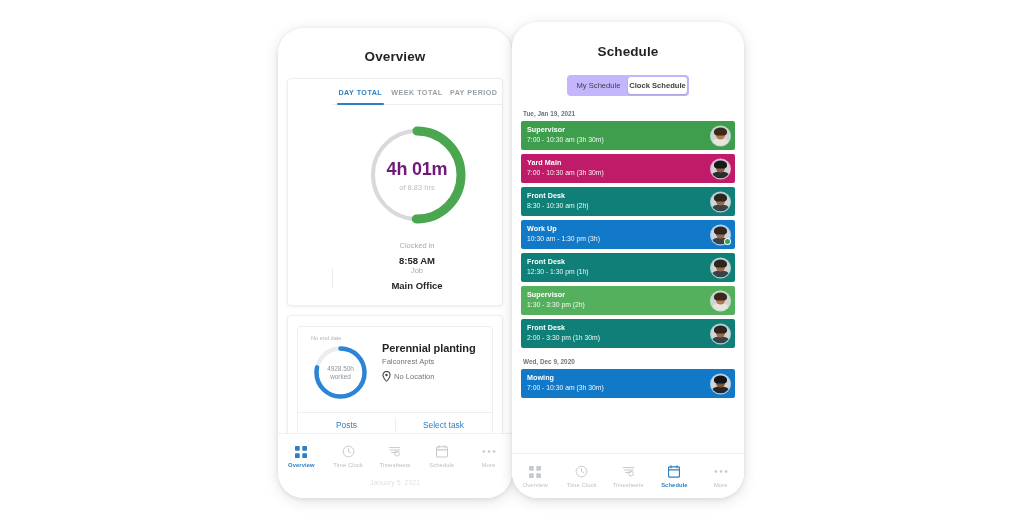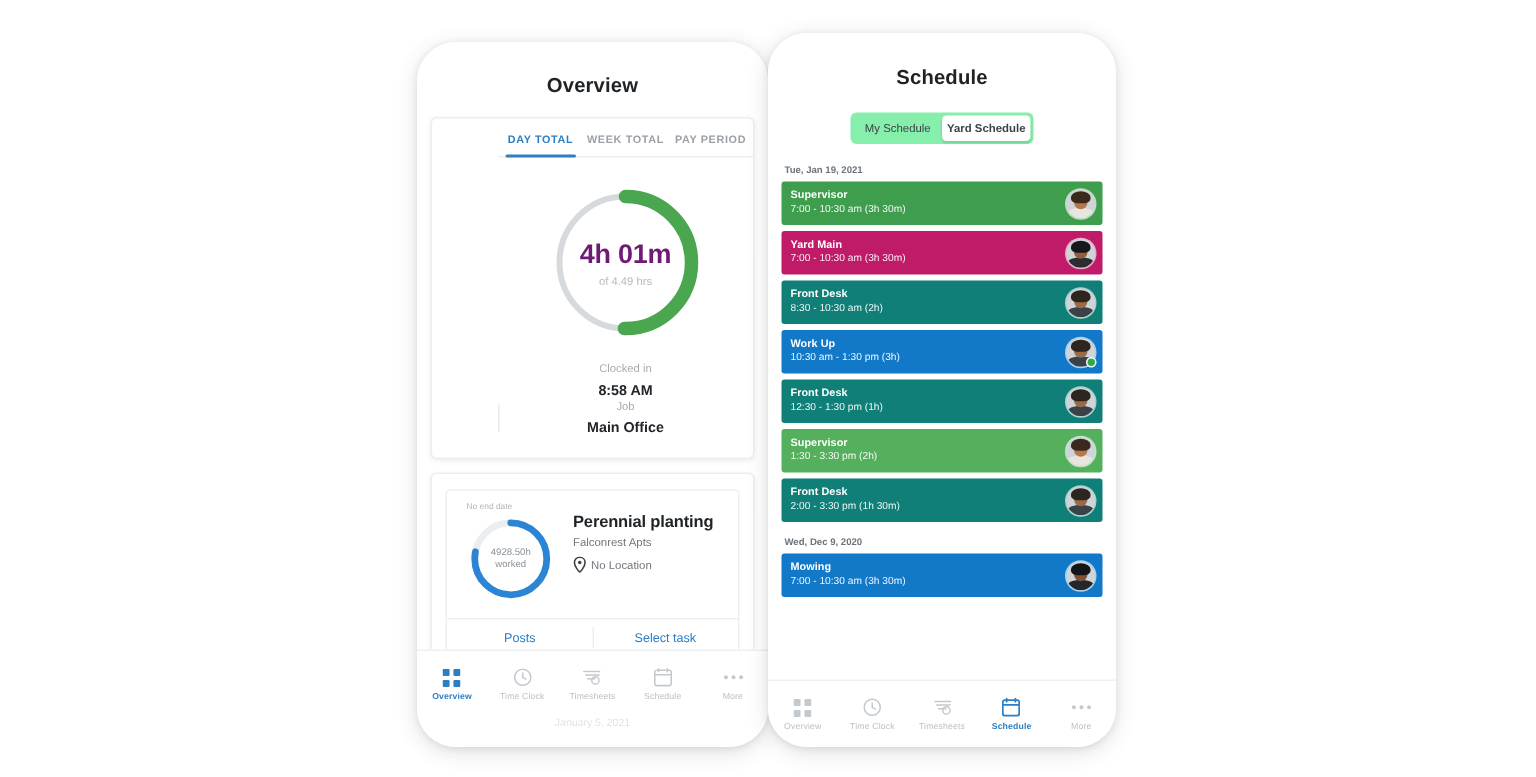--- a/index.html
+++ b/index.html
@@ -105,21 +105,21 @@
   .nav-item.active .nav-lab{color:#2c7fc4;font-weight:700;}
   .cut-strip{
     position:absolute;left:0;right:0;bottom:0;height:20px;background:#fff;
     display:flex;align-items:flex-start;justify-content:center;overflow:hidden;
   }
   .cut-text{font-size:7px;color:#c6cbd0;opacity:.55;padding-top:1px;}
 
   
   .sc-title{padding-top:22px;padding-bottom:16px;}
   .seg{
-    display:flex;margin:0 auto;width:122px;background:#86efac;border-radius:4px;
+    display:flex;margin:0 auto;width:122px;background:#c4b5fd;border-radius:4px;
     padding:2px;box-sizing:border-box;
   }
   .seg div{
     flex:1;text-align:center;font-size:7.6px;color:#3c4246;padding:4px 0 4px;
     border-radius:3px;font-weight:400;
   }
   .seg div.on{background:#fff;box-shadow:0 1px 2px rgba(0,0,0,.14);font-weight:700;}
 
   .sc-list{margin-top:14px;padding:0 9px;}
   .daylab{font-size:6.4px;font-weight:700;color:#6c737a;margin:0 0 4px 2px;}
@@ -163,21 +163,21 @@
         </div>
 
         <div class="donut-wrap">
           <div class="donut">
             <svg width="108" height="108" viewBox="0 0 108 108">
               <circle cx="54" cy="54" r="44" fill="none" stroke="#d7dadd" stroke-width="4"></circle>
               <circle id="donut-arc" cx="54" cy="54" r="44" fill="none" stroke="#4aa64f" stroke-width="9" stroke-linecap="round" transform="rotate(-90 54 54)" stroke-dasharray="138.78299706498268 276.46015351590177"></circle>
             </svg>
             <div class="donut-center">
               <div class="donut-main">4h 01m</div>
-              <div class="donut-sub">of 4.49 hrs</div>
+              <div class="donut-sub">of 8.83 hrs</div>
             </div>
           </div>
         </div>
 
         <div class="stat-row">
           <div class="stat">
             <div class="stat-label">Clocked in</div>
             <div class="stat-value">8:58 AM</div>
           </div>
           <div class="stat">
@@ -281,21 +281,21 @@
 
   <div class="phone" id="phone-right">
     <div class="side-btn" style="left:-1px;top:100px;height:22px;"></div>
     <div class="side-btn" style="left:-1px;top:132px;height:34px;"></div>
     <div class="screen">
 
       <div class="title sc-title">Schedule</div>
 
       <div class="seg">
         <div>My Schedule</div>
-        <div class="on">Yard Schedule</div>
+        <div class="on">Clock Schedule</div>
       </div>
 
       <div class="sc-list" id="schedule-list">
           <div class="daylab">Tue, Jan 19, 2021</div>
           <div class="shift" style="background: rgb(62, 158, 78);">
             <div class="shift-name">Supervisor</div>
             <div class="shift-time">7:00 - 10:30 am (3h 30m)</div>
             <div class="avatar">
               <div class="body" style="background:#e8e5de"></div>
               <div class="face" style="background:#b5784c"></div>

